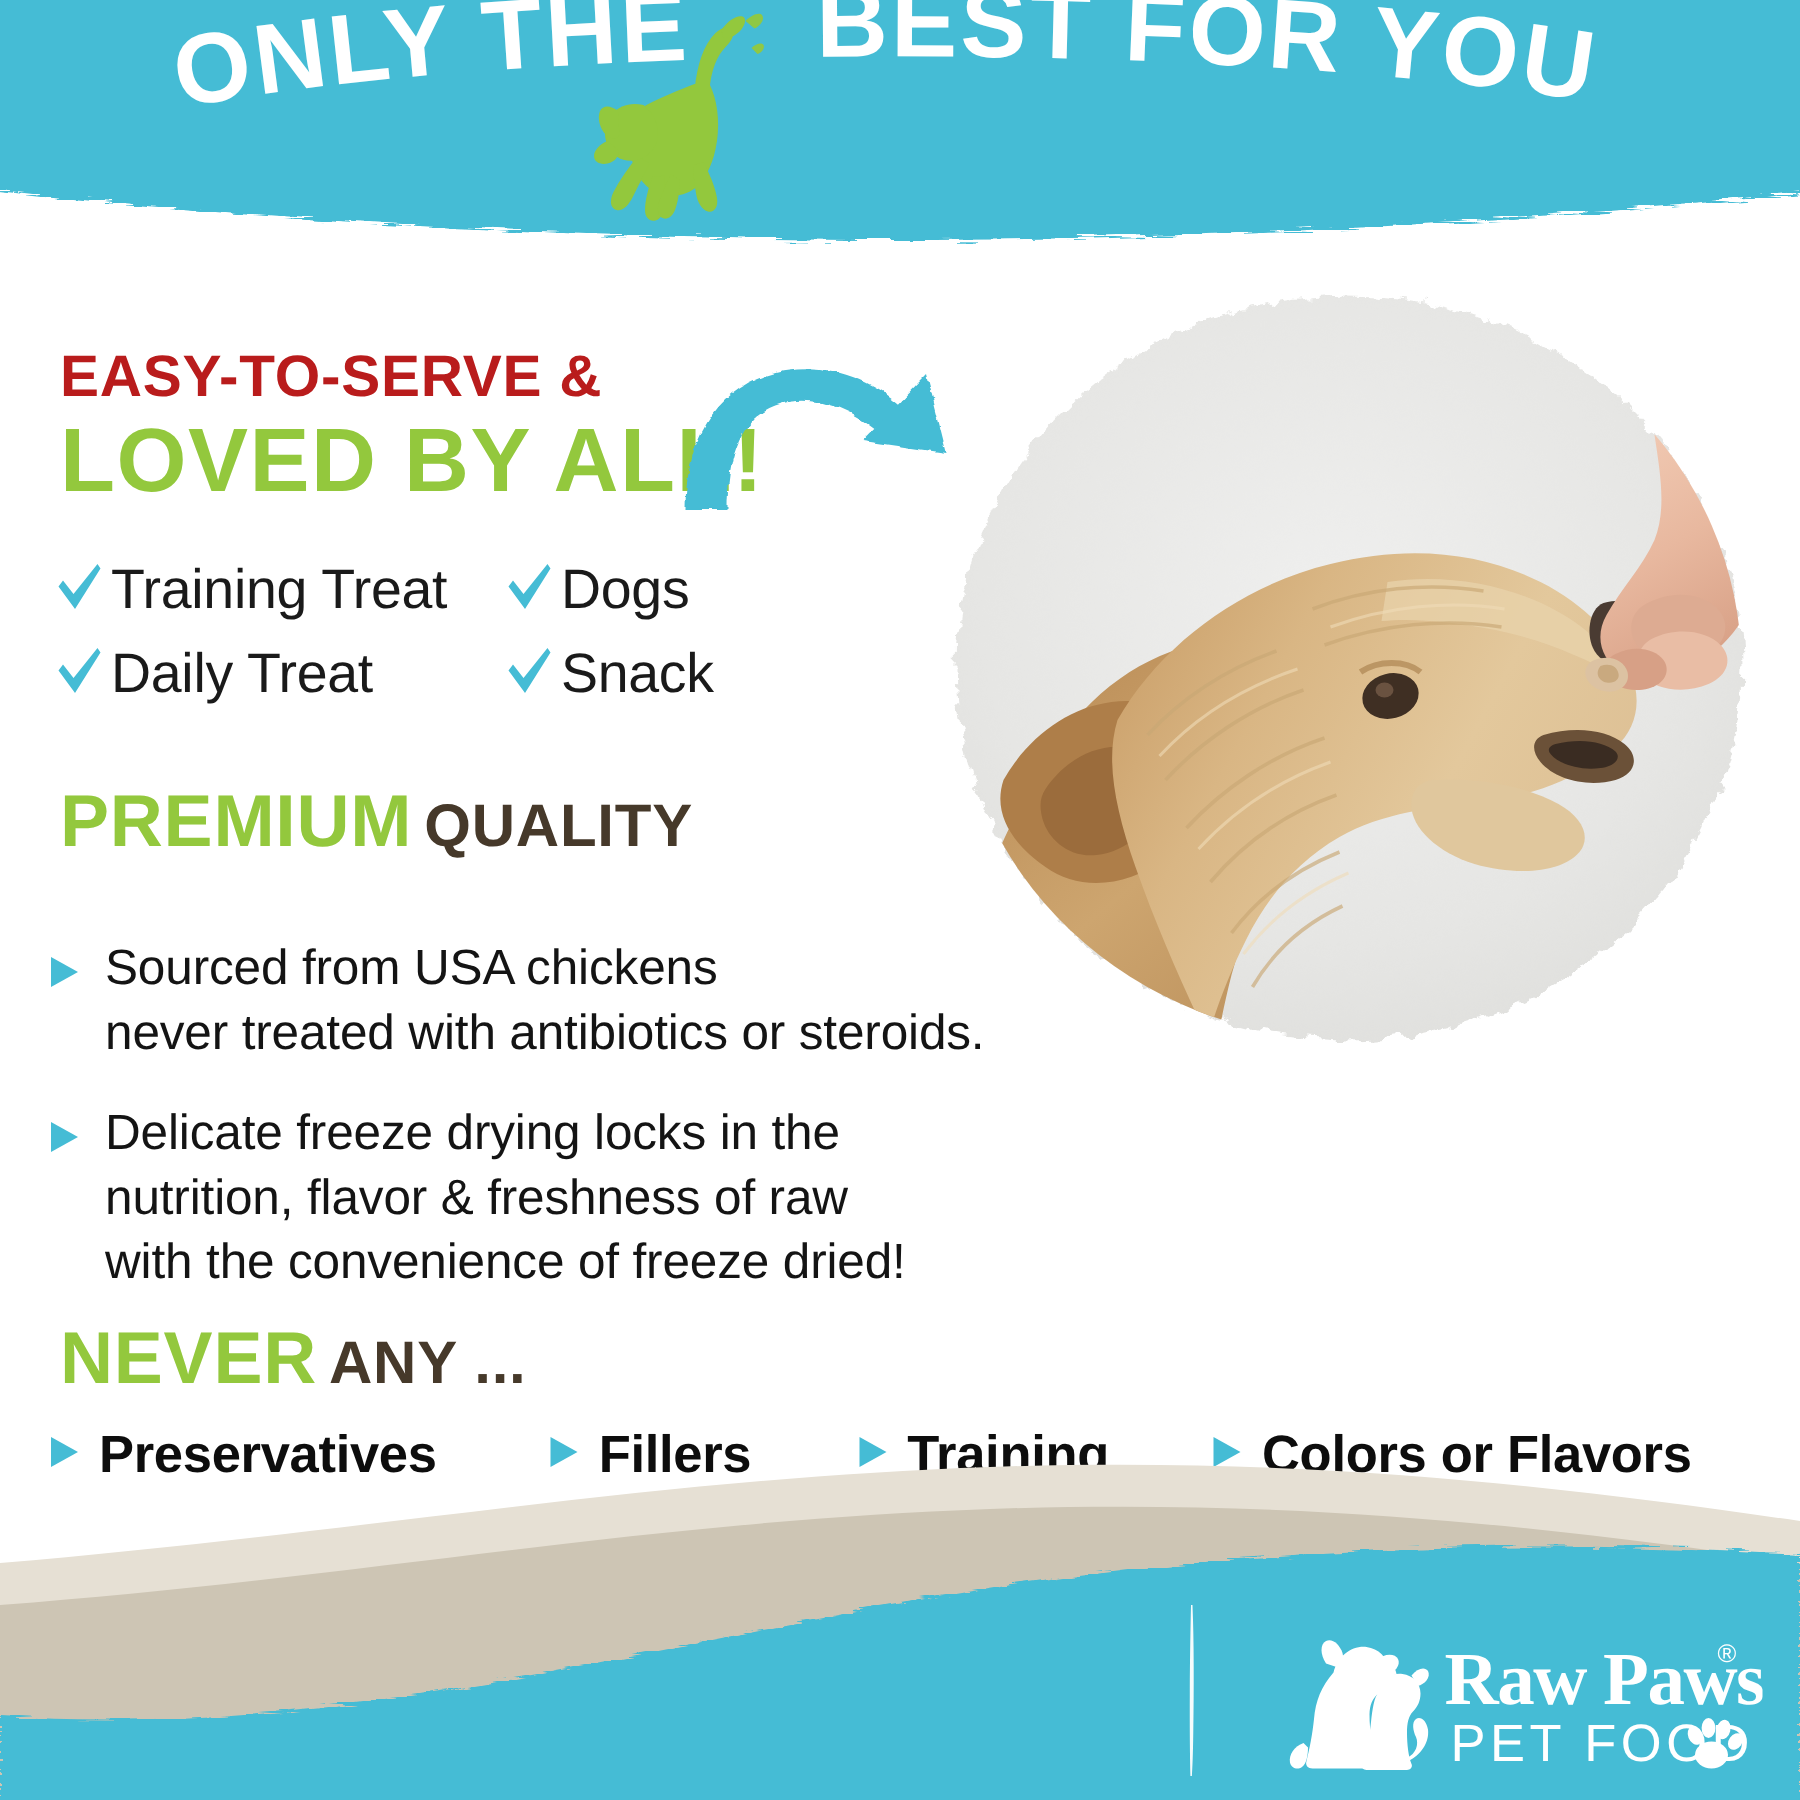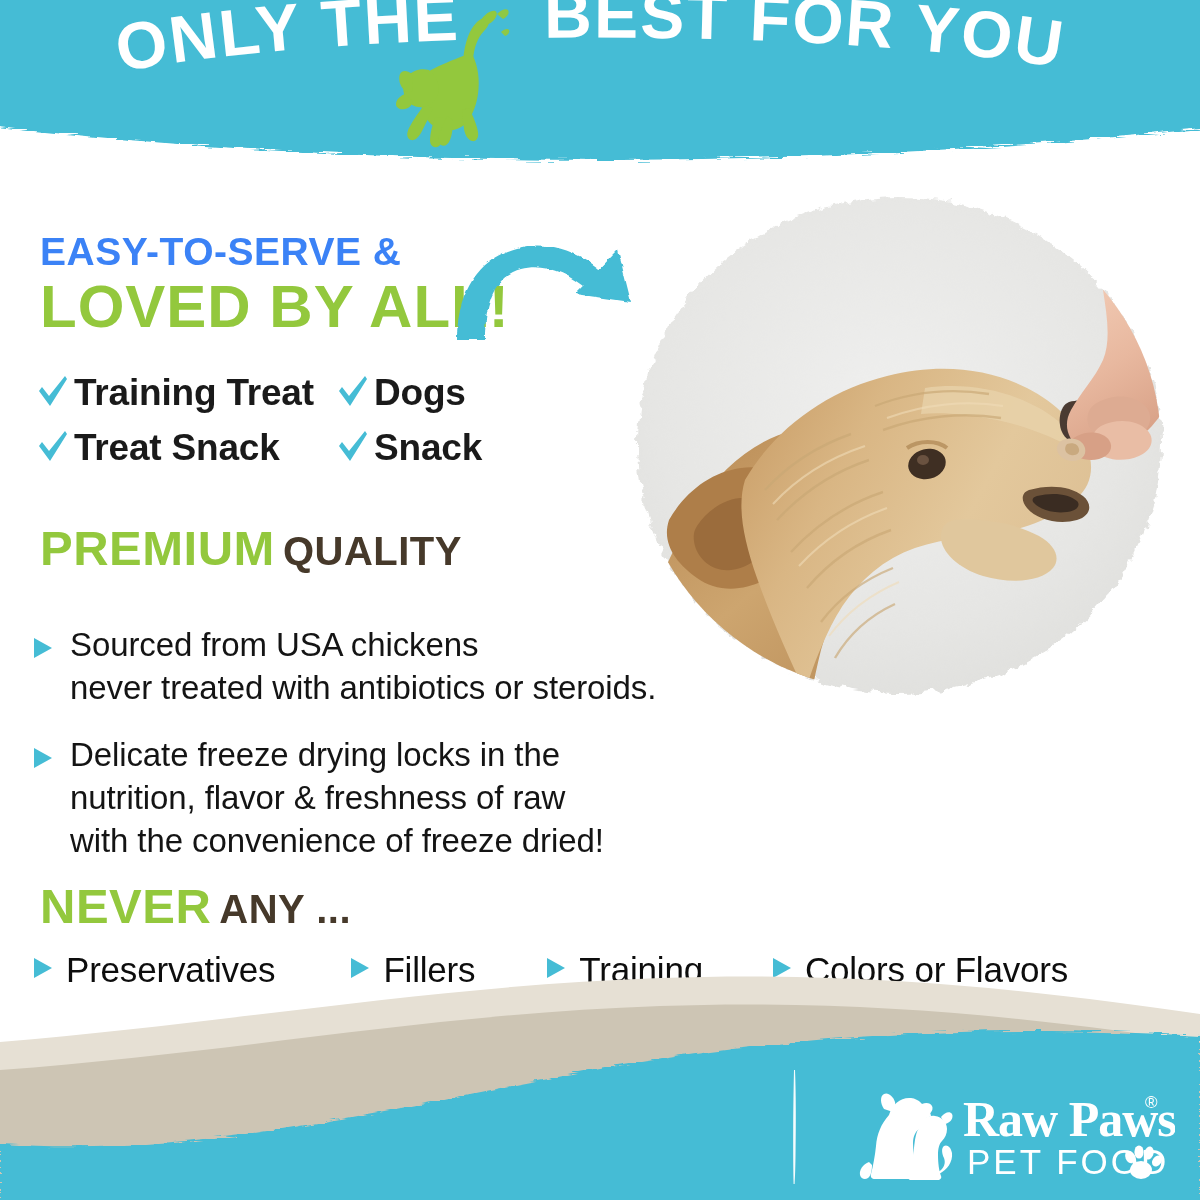--- a/index.html
+++ b/index.html
@@ -32,21 +32,21 @@
   }
   .header-dog { position:absolute; left:385px; top:8px; width:130px; height:150px; }
 
   
   .left-col { position:absolute; left:40px; top:232px; width:600px; }
 
   .heading-kicker {
     font-family:"Liberation Sans Narrow","Liberation Sans", sans-serif;
     font-weight:bold;
     font-size:39px;
-    color:#3b82f6;
+    color:#b91c1c;
     letter-spacing:0.5px;
     line-height:1.05;
     text-transform:uppercase;
   }
   .heading-main {
     font-family:"Liberation Sans Narrow","Liberation Sans", sans-serif;
     font-weight:bold;
     font-size:60px;
     color:#93c83d;
     letter-spacing:1px;
@@ -57,21 +57,20 @@
 
   
   .arrow-graphic { position:absolute; left:455px; top:240px; width:200px; height:100px; }
 
   
   .checklist {
     position:absolute; left:36px; top:372px;
     display:grid;
     grid-template-columns:300px auto;
     row-gap:14px;
-    font-weight:bold;
   }
   .check-item { display:flex; align-items:flex-start; }
   .check-icon { width:38px; flex:0 0 38px; padding-top:3px; }
   .check-label {
     font-family:"Liberation Sans Narrow","Liberation Sans", sans-serif;
     font-size:37px;
     color:#1a1a1a;
     line-height:1.12;
     letter-spacing:-0.2px;
   }
@@ -104,21 +103,21 @@
 
   
   .never-row {
     position:absolute; left:32px; top:950px; width:1160px;
     display:flex; align-items:center;
   }
   .never-item { display:flex; align-items:center; }
   .never-item .bullet-tri { flex:0 0 34px; padding-top:0; }
   .never-label {
     font-family:"Liberation Sans Narrow","Liberation Sans", sans-serif;
-    font-weight:normal;
+    font-weight:bold;
     font-size:35px;
     color:#0d0d0d;
     letter-spacing:-0.2px;
     white-space:nowrap;
   }
   .never-gap-1 { width:74px; }
   .never-gap-2 { width:70px; }
   .never-gap-3 { width:68px; }
 
   
@@ -230,21 +229,21 @@
           </svg>
       </span>
       <span class="check-label">Dogs</span>
     </div>
     <div class="check-item">
       <span class="check-icon">
         <svg width="34" height="34" viewBox="0 0 34 34">
             <path d="M3,16 L6,12 L13,21 L29,1 L31,4 L14,31 Z" fill="#45bcd5"></path>
           </svg>
       </span>
-      <span class="check-label">Treat Snack</span>
+      <span class="check-label">Daily Treat</span>
     </div>
     <div class="check-item">
       <span class="check-icon">
         <svg width="34" height="34" viewBox="0 0 34 34">
             <path d="M3,16 L6,12 L13,21 L29,1 L31,4 L14,31 Z" fill="#45bcd5"></path>
           </svg>
       </span>
       <span class="check-label">Snack</span>
     </div>
   </div>

